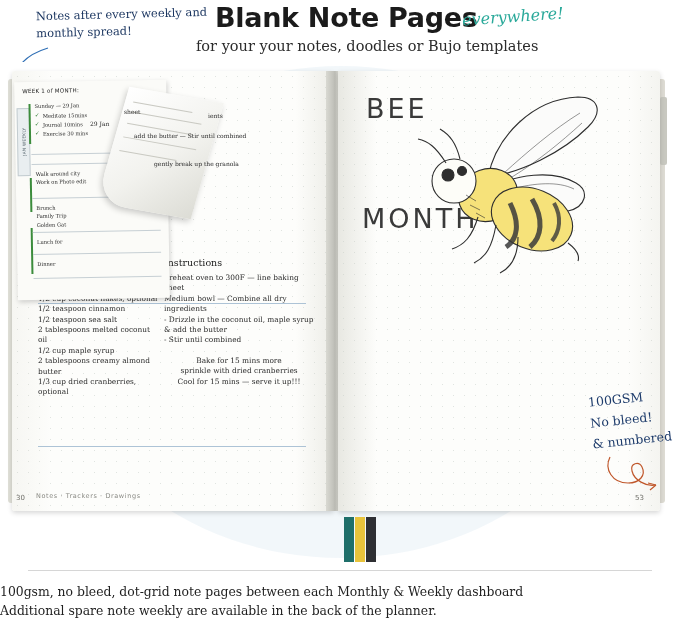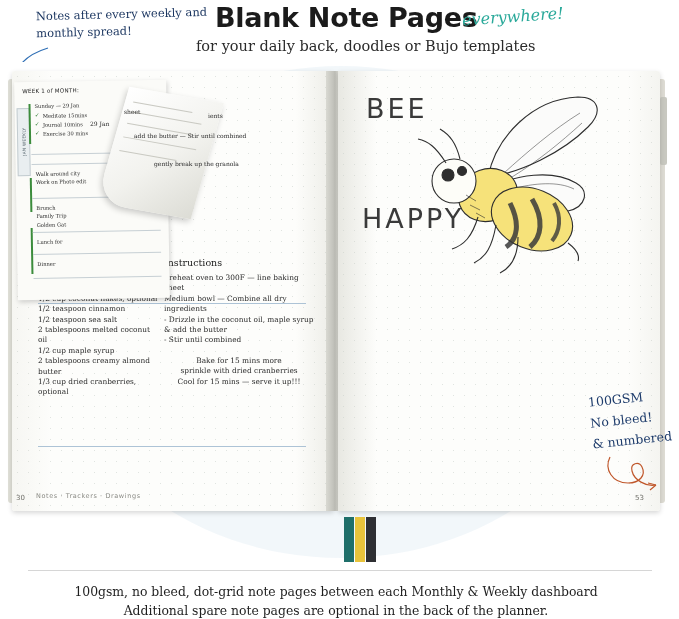--- a/index.html
+++ b/index.html
@@ -363,34 +363,34 @@
     top: 570px;
     width: 624px;
     height: 1px;
     background: #d6d6d6;
   }
   .footer {
     position: absolute;
     left: 0;
     top: 582px;
     width: 672px;
-    text-align: center;
+    text-align: left;
     font-family: "DejaVu Serif", serif;
     font-size: 12.4px;
     line-height: 19px;
     color: #1f1f1f;
   }
 </style>
 </head>
 <body>
 
 <div class="header">
   <div class="title-main">Blank Note Pages</div>
   <div class="title-script">everywhere!</div>
-  <div class="title-sub">for your daily back, doodles or Bujo templates</div>
+  <div class="title-sub">for your your notes, doodles or Bujo templates</div>
 
   <div class="annot-topleft">Notes after every weekly and monthly spread!</div>
   <svg class="annot-arrow-tl" viewBox="0 0 46 44">
     <path d="M40,2 C20,8 6,20 4,40" stroke="#2f6fb5" stroke-width="1.3" fill="none"></path>
     <path d="M4,40 L9,31 M4,40 L13,39" stroke="#2f6fb5" stroke-width="1.3" fill="none"></path>
   </svg>
 </div>
 
 <div class="photo">
   <div class="bg-blob"></div>
@@ -480,21 +480,21 @@
       <div class="col-text" style="left:142px; top:88px; width:170px; font-size:6px;">gently break up the granola</div>
       <div class="col-text" style="left:78px; top:48px; width:40px; font-size:6px;">29 Jan</div>
     </div>
 
     <div class="spine"></div>
 
     <div class="page page-right">
       <div class="dotgrid"></div>
 
       <div class="bee-word" style="left:28px; top:22px;">BEE</div>
-      <div class="bee-word" style="left:24px; top:132px;">HAPPY</div>
+      <div class="bee-word" style="left:24px; top:132px;">MONTH</div>
 
       <div class="page-num" style="right:16px;">53</div>
     </div>
 
     <svg class="bee-svg" viewBox="0 0 220 210">
       <g stroke="#2e2e2e" stroke-width="1.1" fill="none">
 
         <path d="M96,86 C104,46 140,8 186,6 C206,6 212,20 196,36 C170,62 128,82 96,86 Z" fill="#fbfbfa"></path>
 
         <path d="M104,96 C122,84 160,78 184,92 C198,100 194,116 176,120 C148,126 118,114 104,96 Z" fill="#fbfbfa"></path>
@@ -540,14 +540,14 @@
 
     <div class="ribbon teal"></div>
     <div class="ribbon yellow"></div>
     <div class="ribbon dark"></div>
   </div>
 </div>
 
 <div class="divider"></div>
 <div class="footer">
   <div>100gsm, no bleed, dot-grid note pages between each Monthly &amp; Weekly dashboard</div>
-  <div>Additional spare note pages are optional in the back of the planner.</div>
+  <div>Additional spare note weekly are available in the back of the planner.</div>
 </div>
 
 </body></html>

